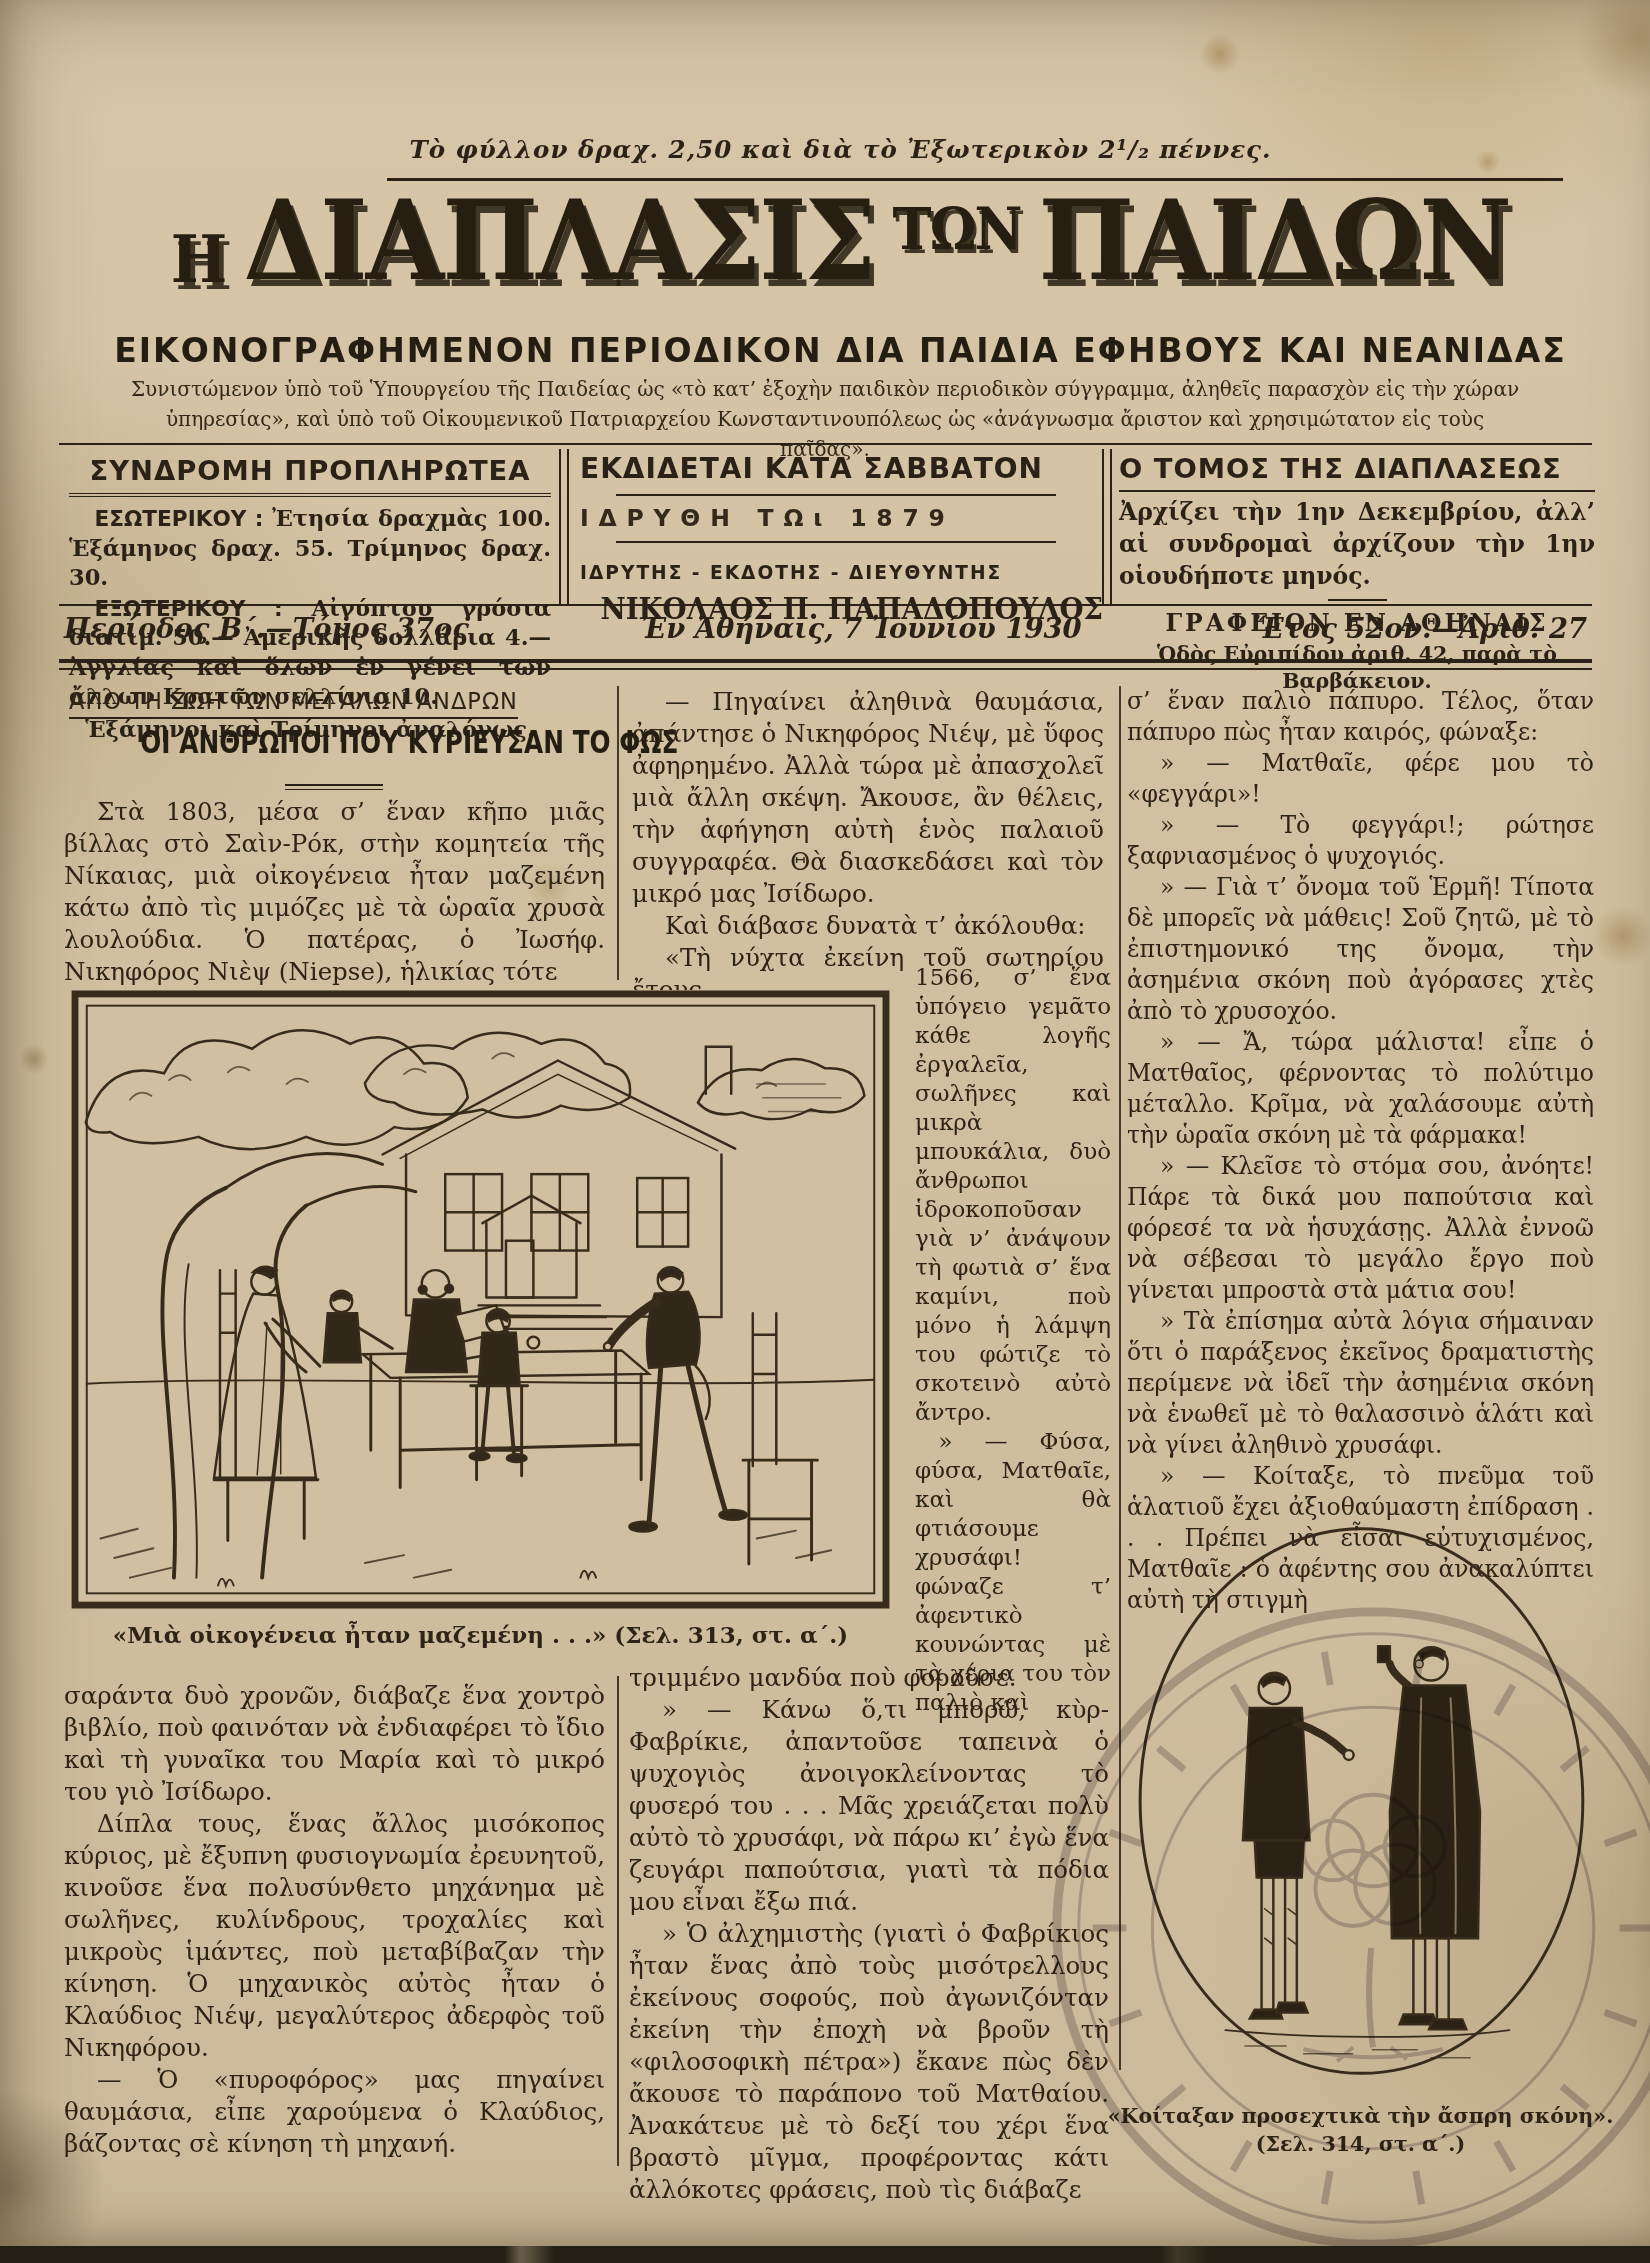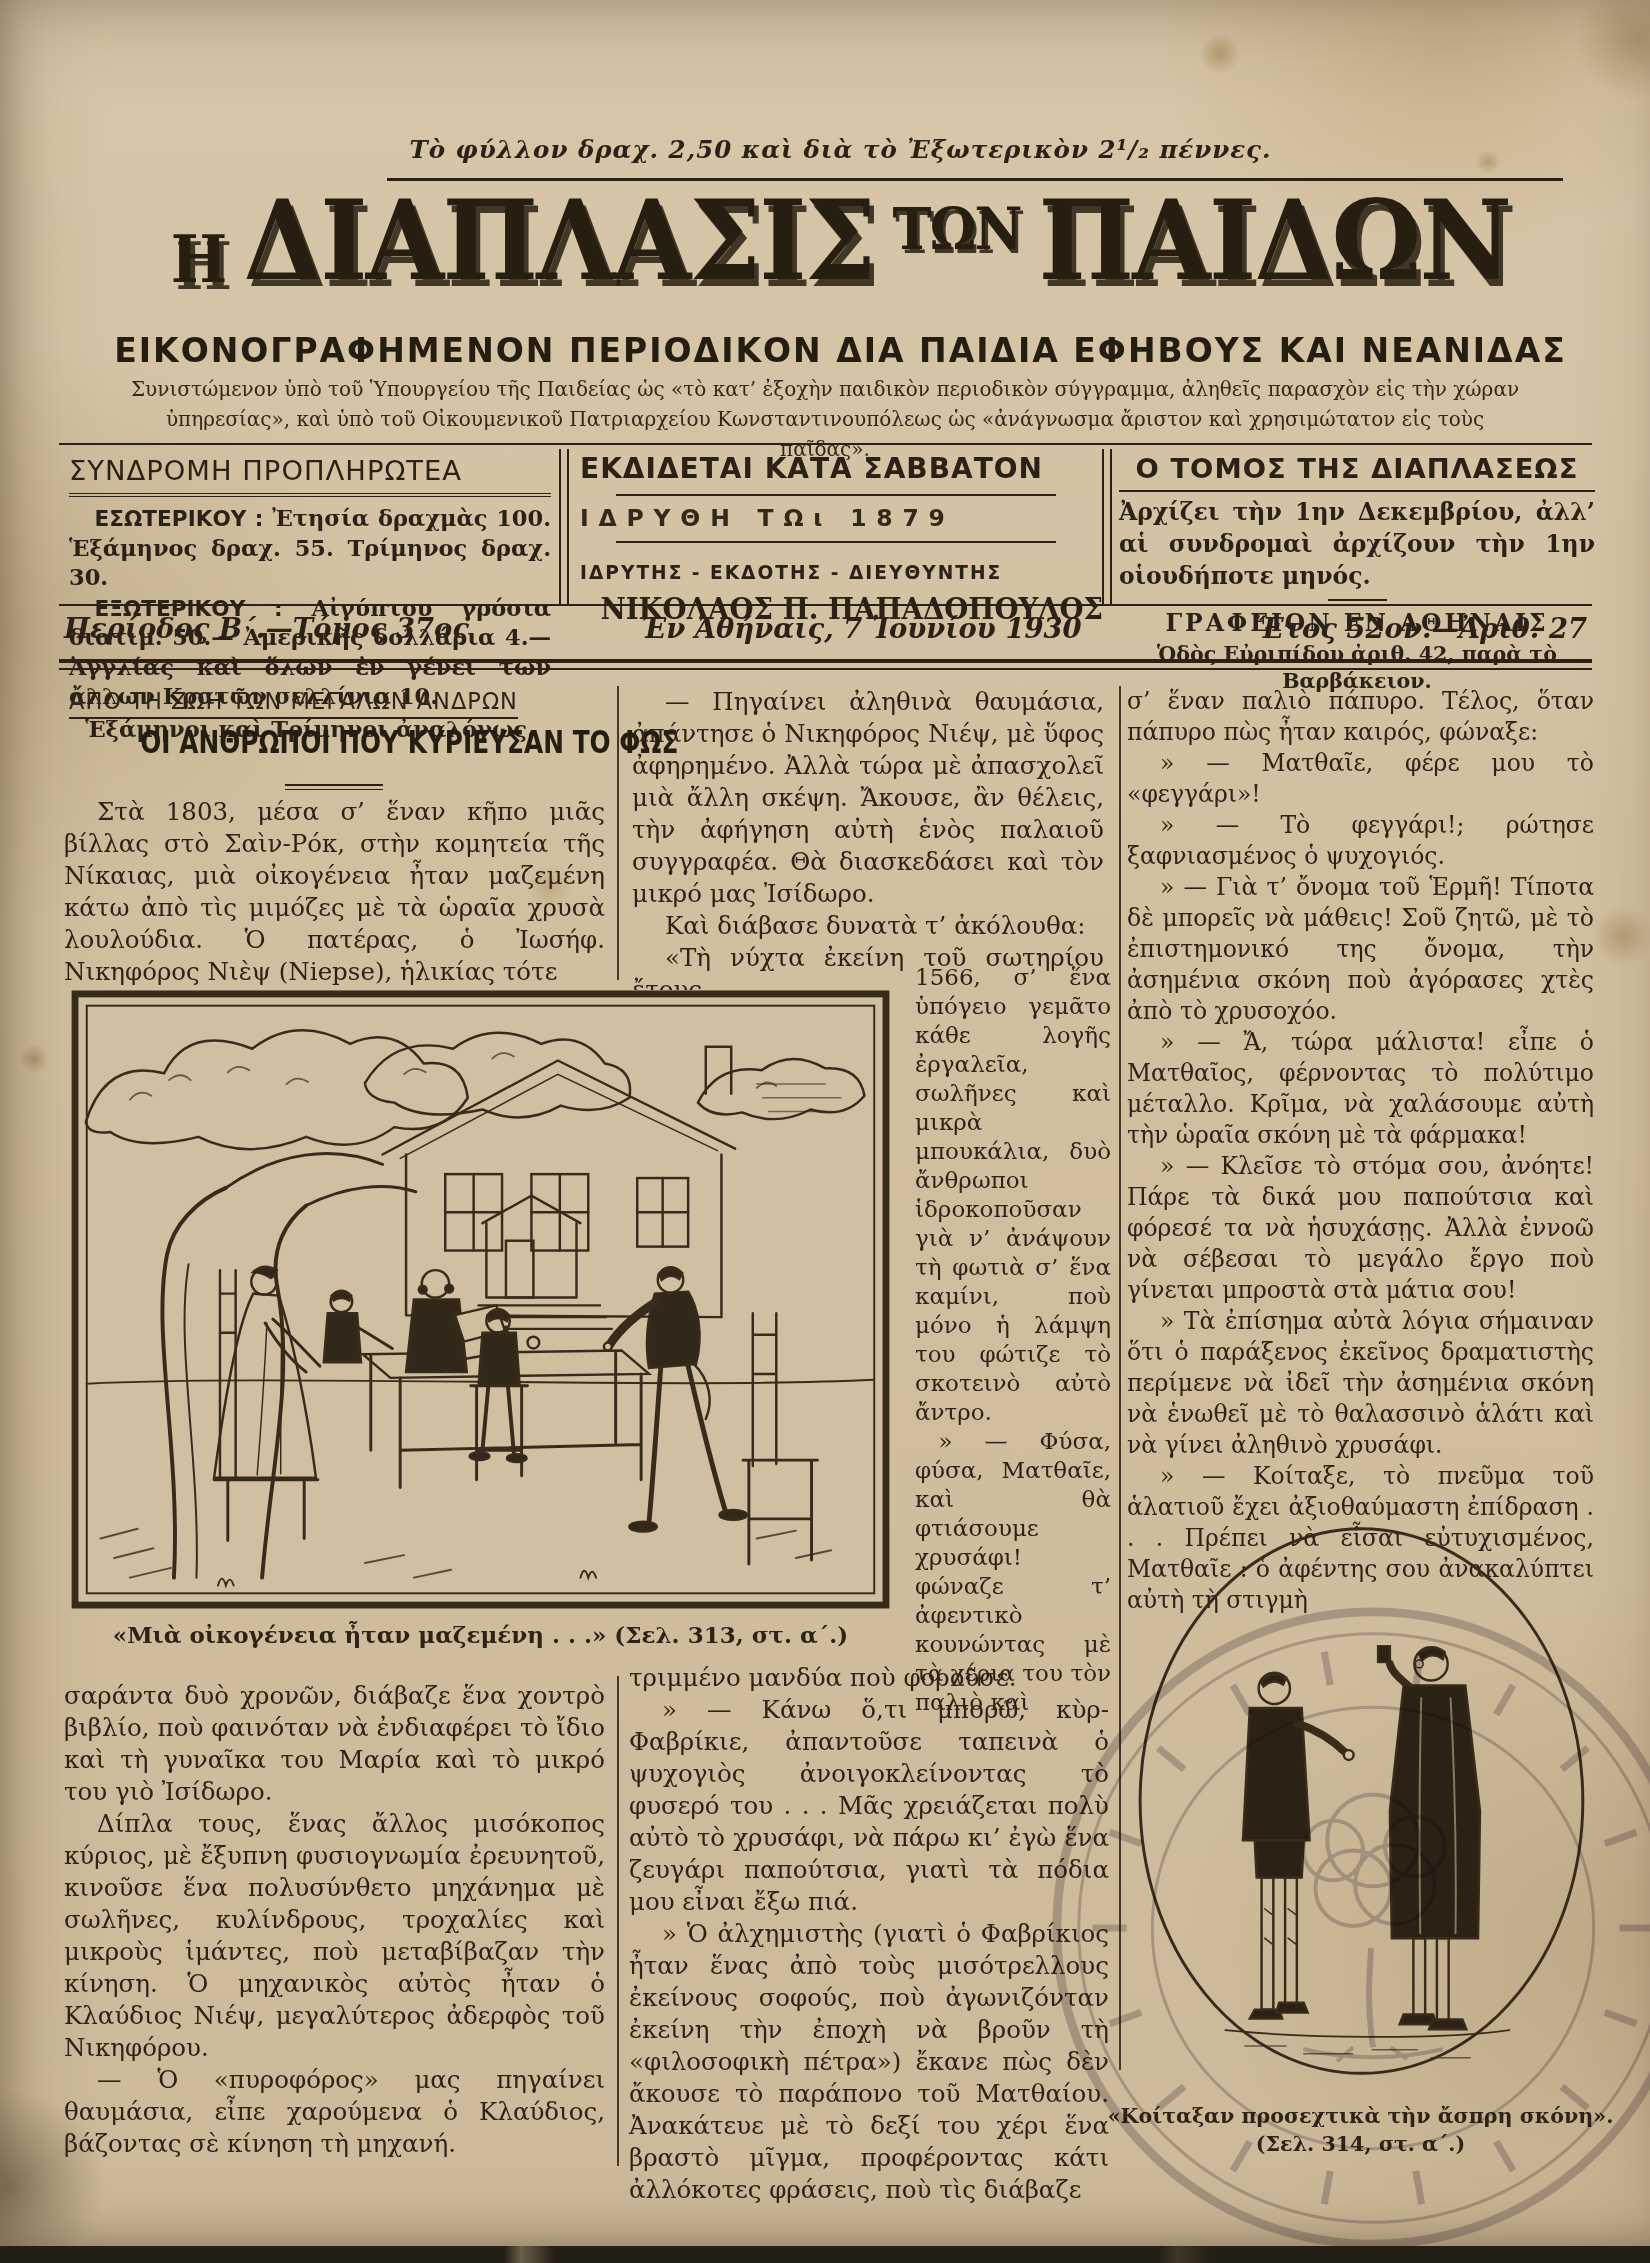--- a/index.html
+++ b/index.html
@@ -35,34 +35,34 @@
     text-shadow:4.9px 6.9px 0 rgba(38,30,17,.85);letter-spacing:-2px;line-height:1;}
   .mh-article{font-size:65px;padding-bottom:3.9px;}
   .mh-big{font-size:110px;}
   .mh-small{font-size:57px;align-self:flex-start;margin-top:13.7px;text-shadow:2.9px 3.9px 0 rgba(38,30,17,.85);}
   .subtitle{top:331px;left:0;width:100%;text-align:center;font-family:"DejaVu Sans","Liberation Sans",sans-serif;
     font-weight:bold;font-size:33px;letter-spacing:2px;color:#241d11;}
   .endorsement{top:374px;left:129px;width:1392px;text-align:center;font-size:20px;line-height:1.5;color:#32291a;}
   .rule1{top:443px;left:59px;width:1533px;height:2px;}
   
   .box{font-size:22.5px;line-height:1.3;}
-  .box-title{font-family:"DejaVu Sans","Liberation Sans",sans-serif;font-weight:normal;font-size:27.4px;
+  .box-title{font-family:"DejaVu Sans","Liberation Sans",sans-serif;font-weight:bold;font-size:27.4px;text-align:center;
     border-bottom:4.9px double #2a2216;padding-bottom:3.9px;margin-bottom:7.8px;letter-spacing:1px;}
   .box-sub{top:453px;left:69px;width:482px;}
   .bx{margin:0 0 2px 0;text-align:justify;text-indent:25.5px;font-weight:bold;}
   .bx-label{font-family:"DejaVu Sans","Liberation Sans",sans-serif;font-weight:bold;font-size:21.6px;}
   .bx-note{margin-top:3.9px;text-align:center;text-indent:0;font-weight:bold;}
   .box-pub{top:451px;left:580px;width:512px;text-align:left;}
   .pub-issued{font-family:"DejaVu Sans","Liberation Sans",sans-serif;font-weight:bold;font-size:28px;letter-spacing:1px;}
   .pub-hr{height:2px;background:#2a2216;width:86%;margin:6.9px auto;}
   .pub-founded{font-family:"DejaVu Sans","Liberation Sans",sans-serif;font-size:23.5px;letter-spacing:9.8px;font-weight:bold;color:#32291a;}
   .pub-roles{font-family:"DejaVu Sans","Liberation Sans",sans-serif;font-weight:bold;font-size:18.6px;letter-spacing:2px;margin-top:18px;}
   .pub-name{font-weight:bold;font-size:30px;margin-top:3.9px;transform:scaleX(.92);transform-origin:center;white-space:nowrap;}
   .box-vol{top:451px;left:1119px;width:476px;}
-  .vol-title{font-family:"DejaVu Sans","Liberation Sans",sans-serif;font-weight:bold;font-size:27.4px;text-align:center;
+  .vol-title{font-family:"DejaVu Sans","Liberation Sans",sans-serif;font-weight:bold;font-size:27.4px;
     border-bottom:2.9px solid #2a2216;padding-bottom:2.9px;margin-bottom:5.9px;letter-spacing:1px;}
   .vol-body{font-weight:bold;text-align:justify;font-size:23.5px;line-height:1.35;margin:0;}
   .vol-hr{width:59px;height:2px;background:#2a2216;margin:6.9px auto;}
   .vol-office{text-align:center;font-weight:bold;font-size:23.5px;letter-spacing:2.9px;}
   .vol-addr{text-align:center;font-weight:bold;font-size:20.6px;margin-top:2px;}
   .vsep{top:449px;height:157px;width:5.9px;border-left:2px solid #2a2216;border-right:2px solid #2a2216;}
   .vsep1{left:559px;} .vsep2{left:1102px;}
   .rule2{top:604px;left:59px;width:1533px;height:2px;}
   .date-row{top:612px;left:64px;width:1523px;display:flex;justify-content:space-between;
     font-style:italic;font-weight:bold;font-size:27.4px;}

